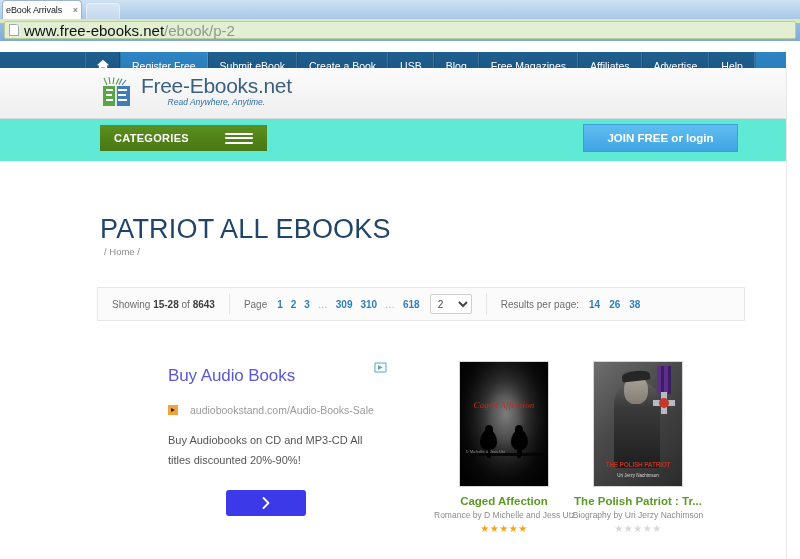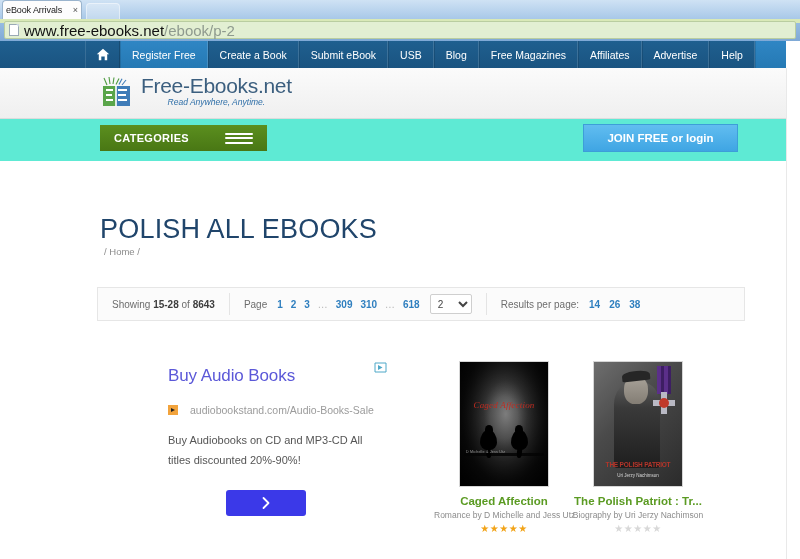--- a/index.html
+++ b/index.html
@@ -110,21 +110,21 @@
     font-size: 15px;
     color: #111111;
     white-space: nowrap;
     font-family: "Liberation Sans", sans-serif;
   }
   .url-text .dim { color: #8e9a8e; }
 
   
   .site-nav {
     position: absolute;
-    left: 0; top: 41px;
+    left: 0; top: 52px;
     width: 786px; height: 27px;
     background: linear-gradient(to bottom, #1f5f8f 0%, #1a5481 100%);
     display: flex;
     align-items: stretch;
   }
   .nav-spacer { width: 85px; flex: 0 0 auto; }
   .nav-home {
     width: 33px;
     display: flex;
     align-items: center;
@@ -683,24 +683,24 @@
     <div class="nav-spacer"></div>
     <div class="nav-home">
       <svg width="14" height="13" viewBox="0 0 14 13">
         <path d="M7 0.8 L13.2 6.2 L11.2 6.2 L11.2 12.2 L8.7 12.2 L8.7 8.4 L5.3 8.4 L5.3 12.2 L2.8 12.2 L2.8 6.2 L0.8 6.2 Z" fill="#ffffff"></path>
       </svg>
     </div>
     <div class="nav-item active">
         <span>Register Free</span>
       </div>
     <div class="nav-item">
+        <span>Submit eBook</span>
+      </div>
+    <div class="nav-item">
         <span>Create a Book</span>
-      </div>
-    <div class="nav-item">
-        <span>Submit eBook</span>
       </div>
     <div class="nav-item">
         <span>USB</span>
       </div>
     <div class="nav-item">
         <span>Blog</span>
       </div>
     <div class="nav-item">
         <span>Free Magazines</span>
       </div>
@@ -779,21 +779,21 @@
           <span></span>
         </span>
     </div>
     <div class="join-btn">
       <span class="join-label">JOIN FREE or login</span>
     </div>
   </div>
 
   <div class="main">
 
-    <div class="page-title">POLISH ALL EBOOKS</div>
+    <div class="page-title">PATRIOT ALL EBOOKS</div>
     <div class="breadcrumb">/ Home /</div>
 
     <div class="pagination-bar">
       <div class="pg-cell">
         <span class="pg-text"><span>Showing </span><b>15-28</b><span> of </span><b>8643</b></span>
       </div>
       <div class="pg-divider"></div>
       <div class="pg-cell">
         <span class="pg-label">Page</span>
         <span class="pg-links">

